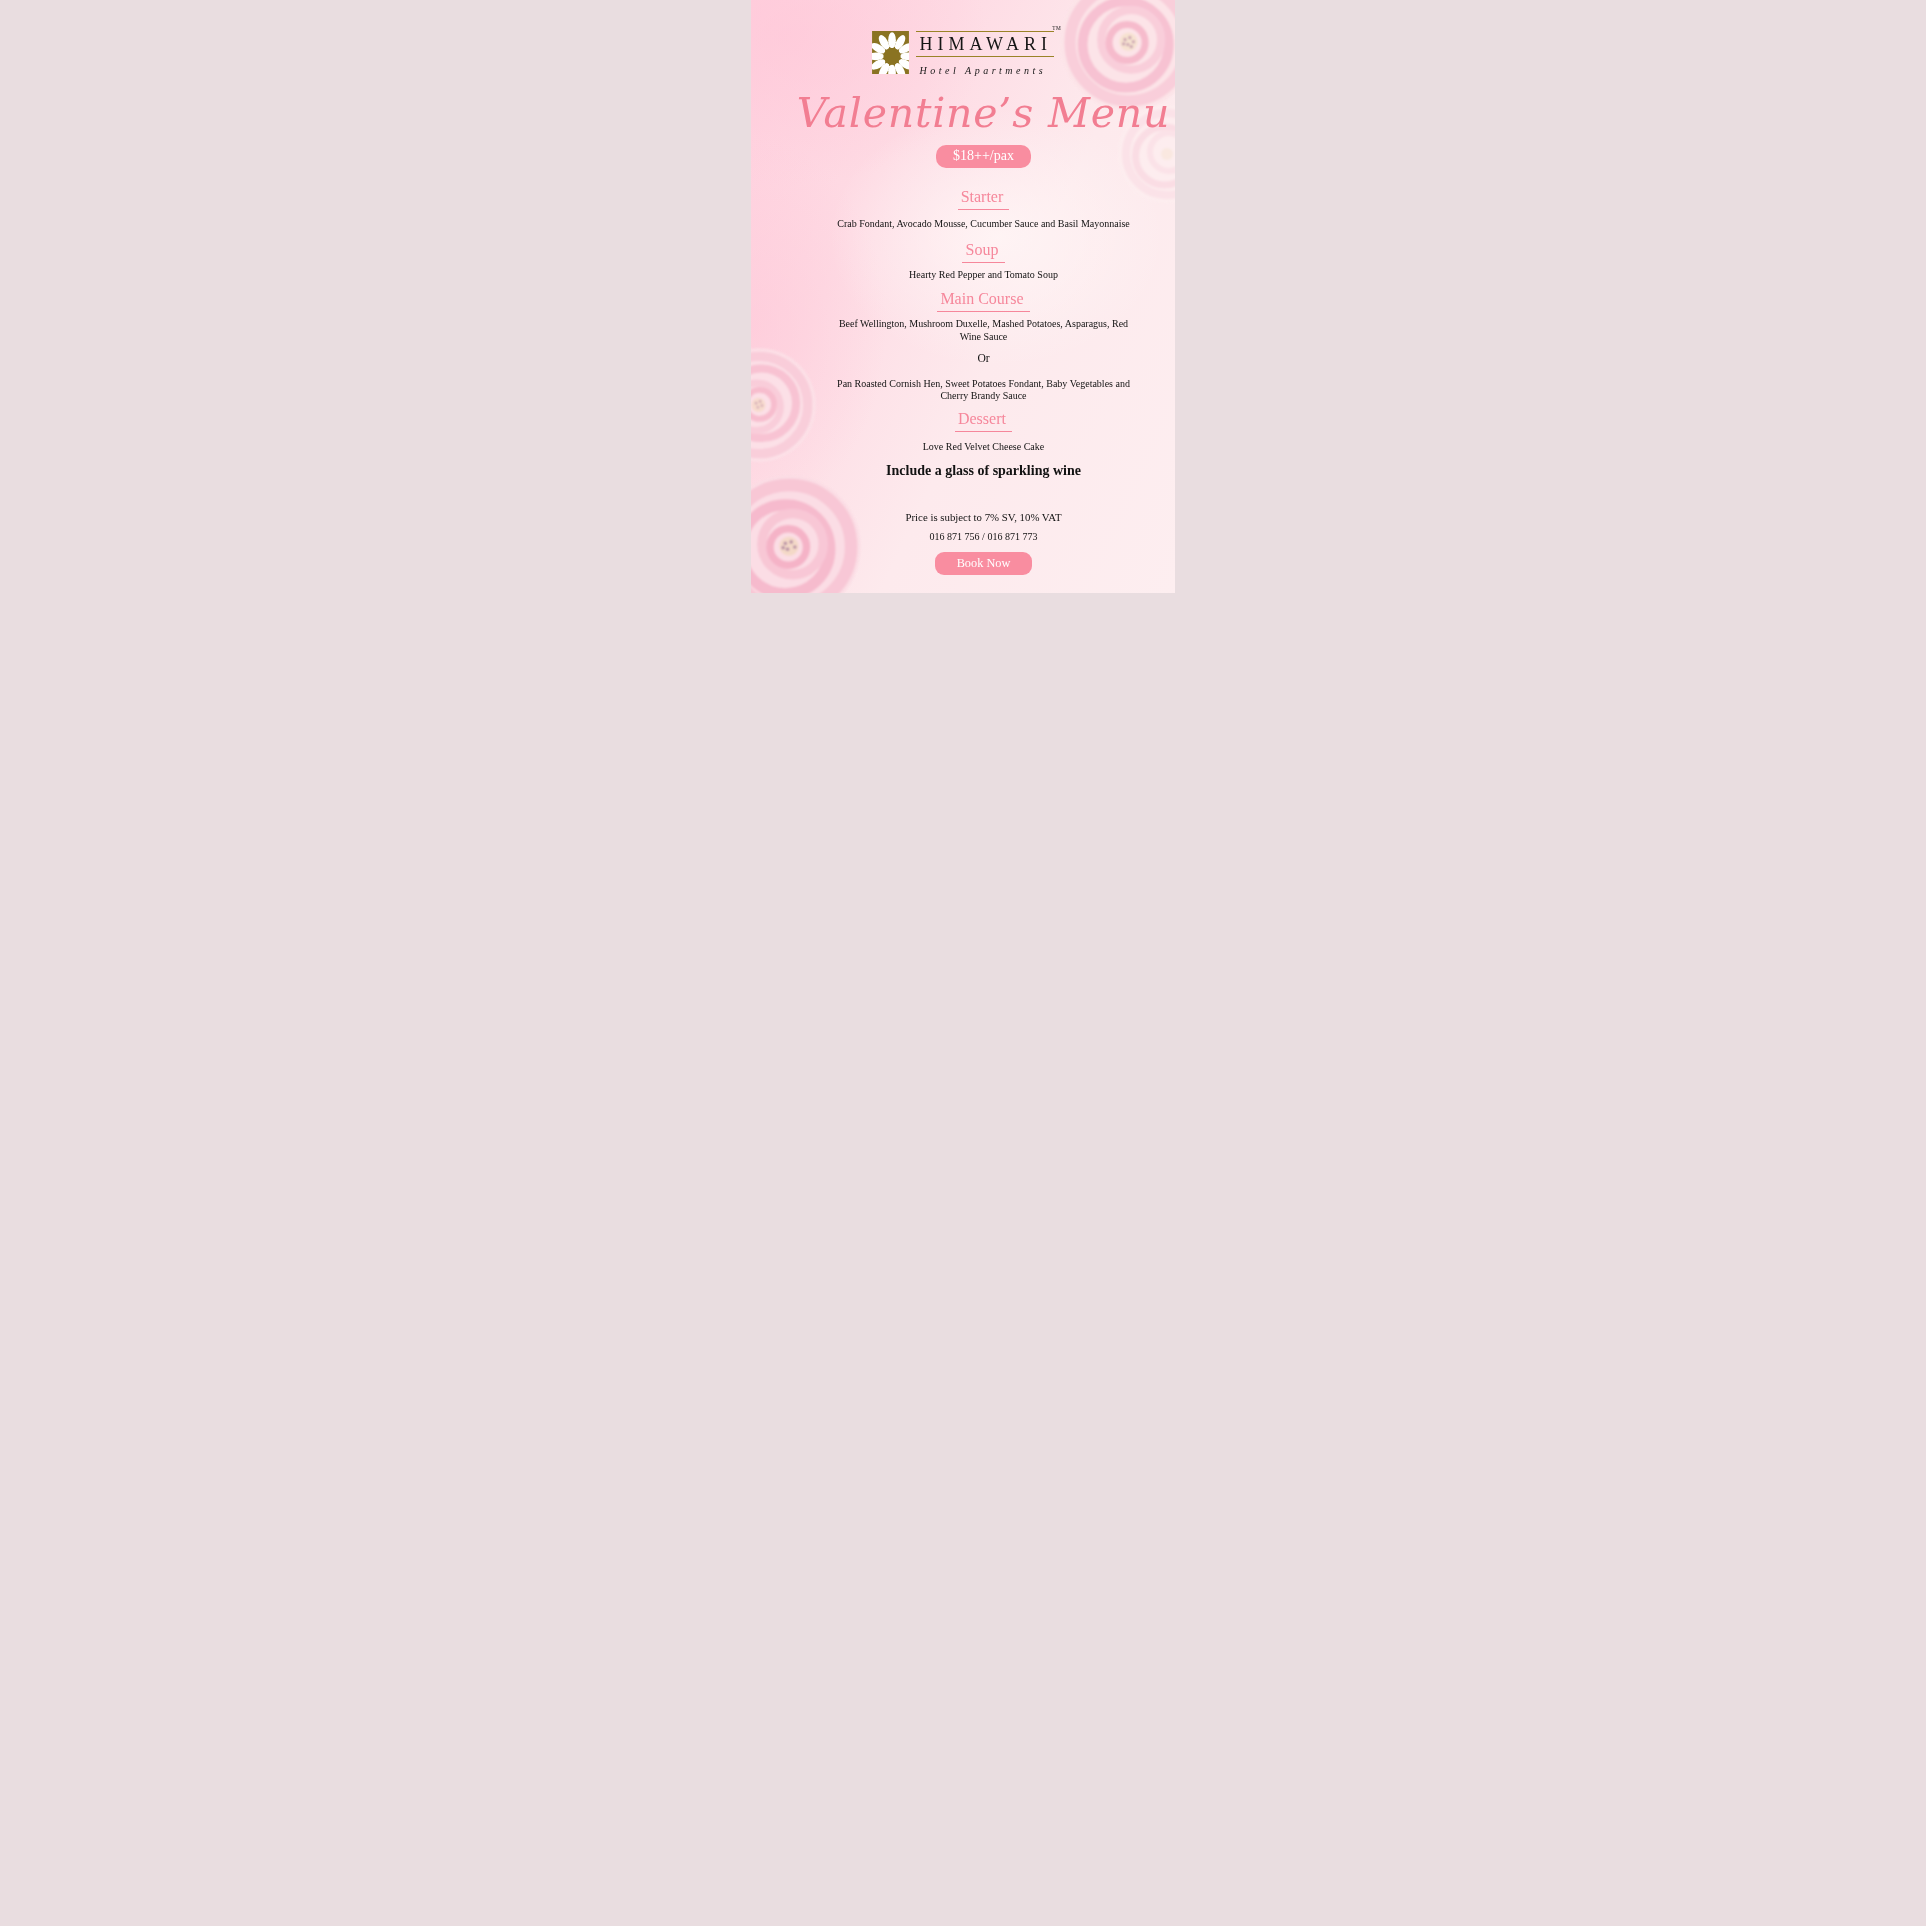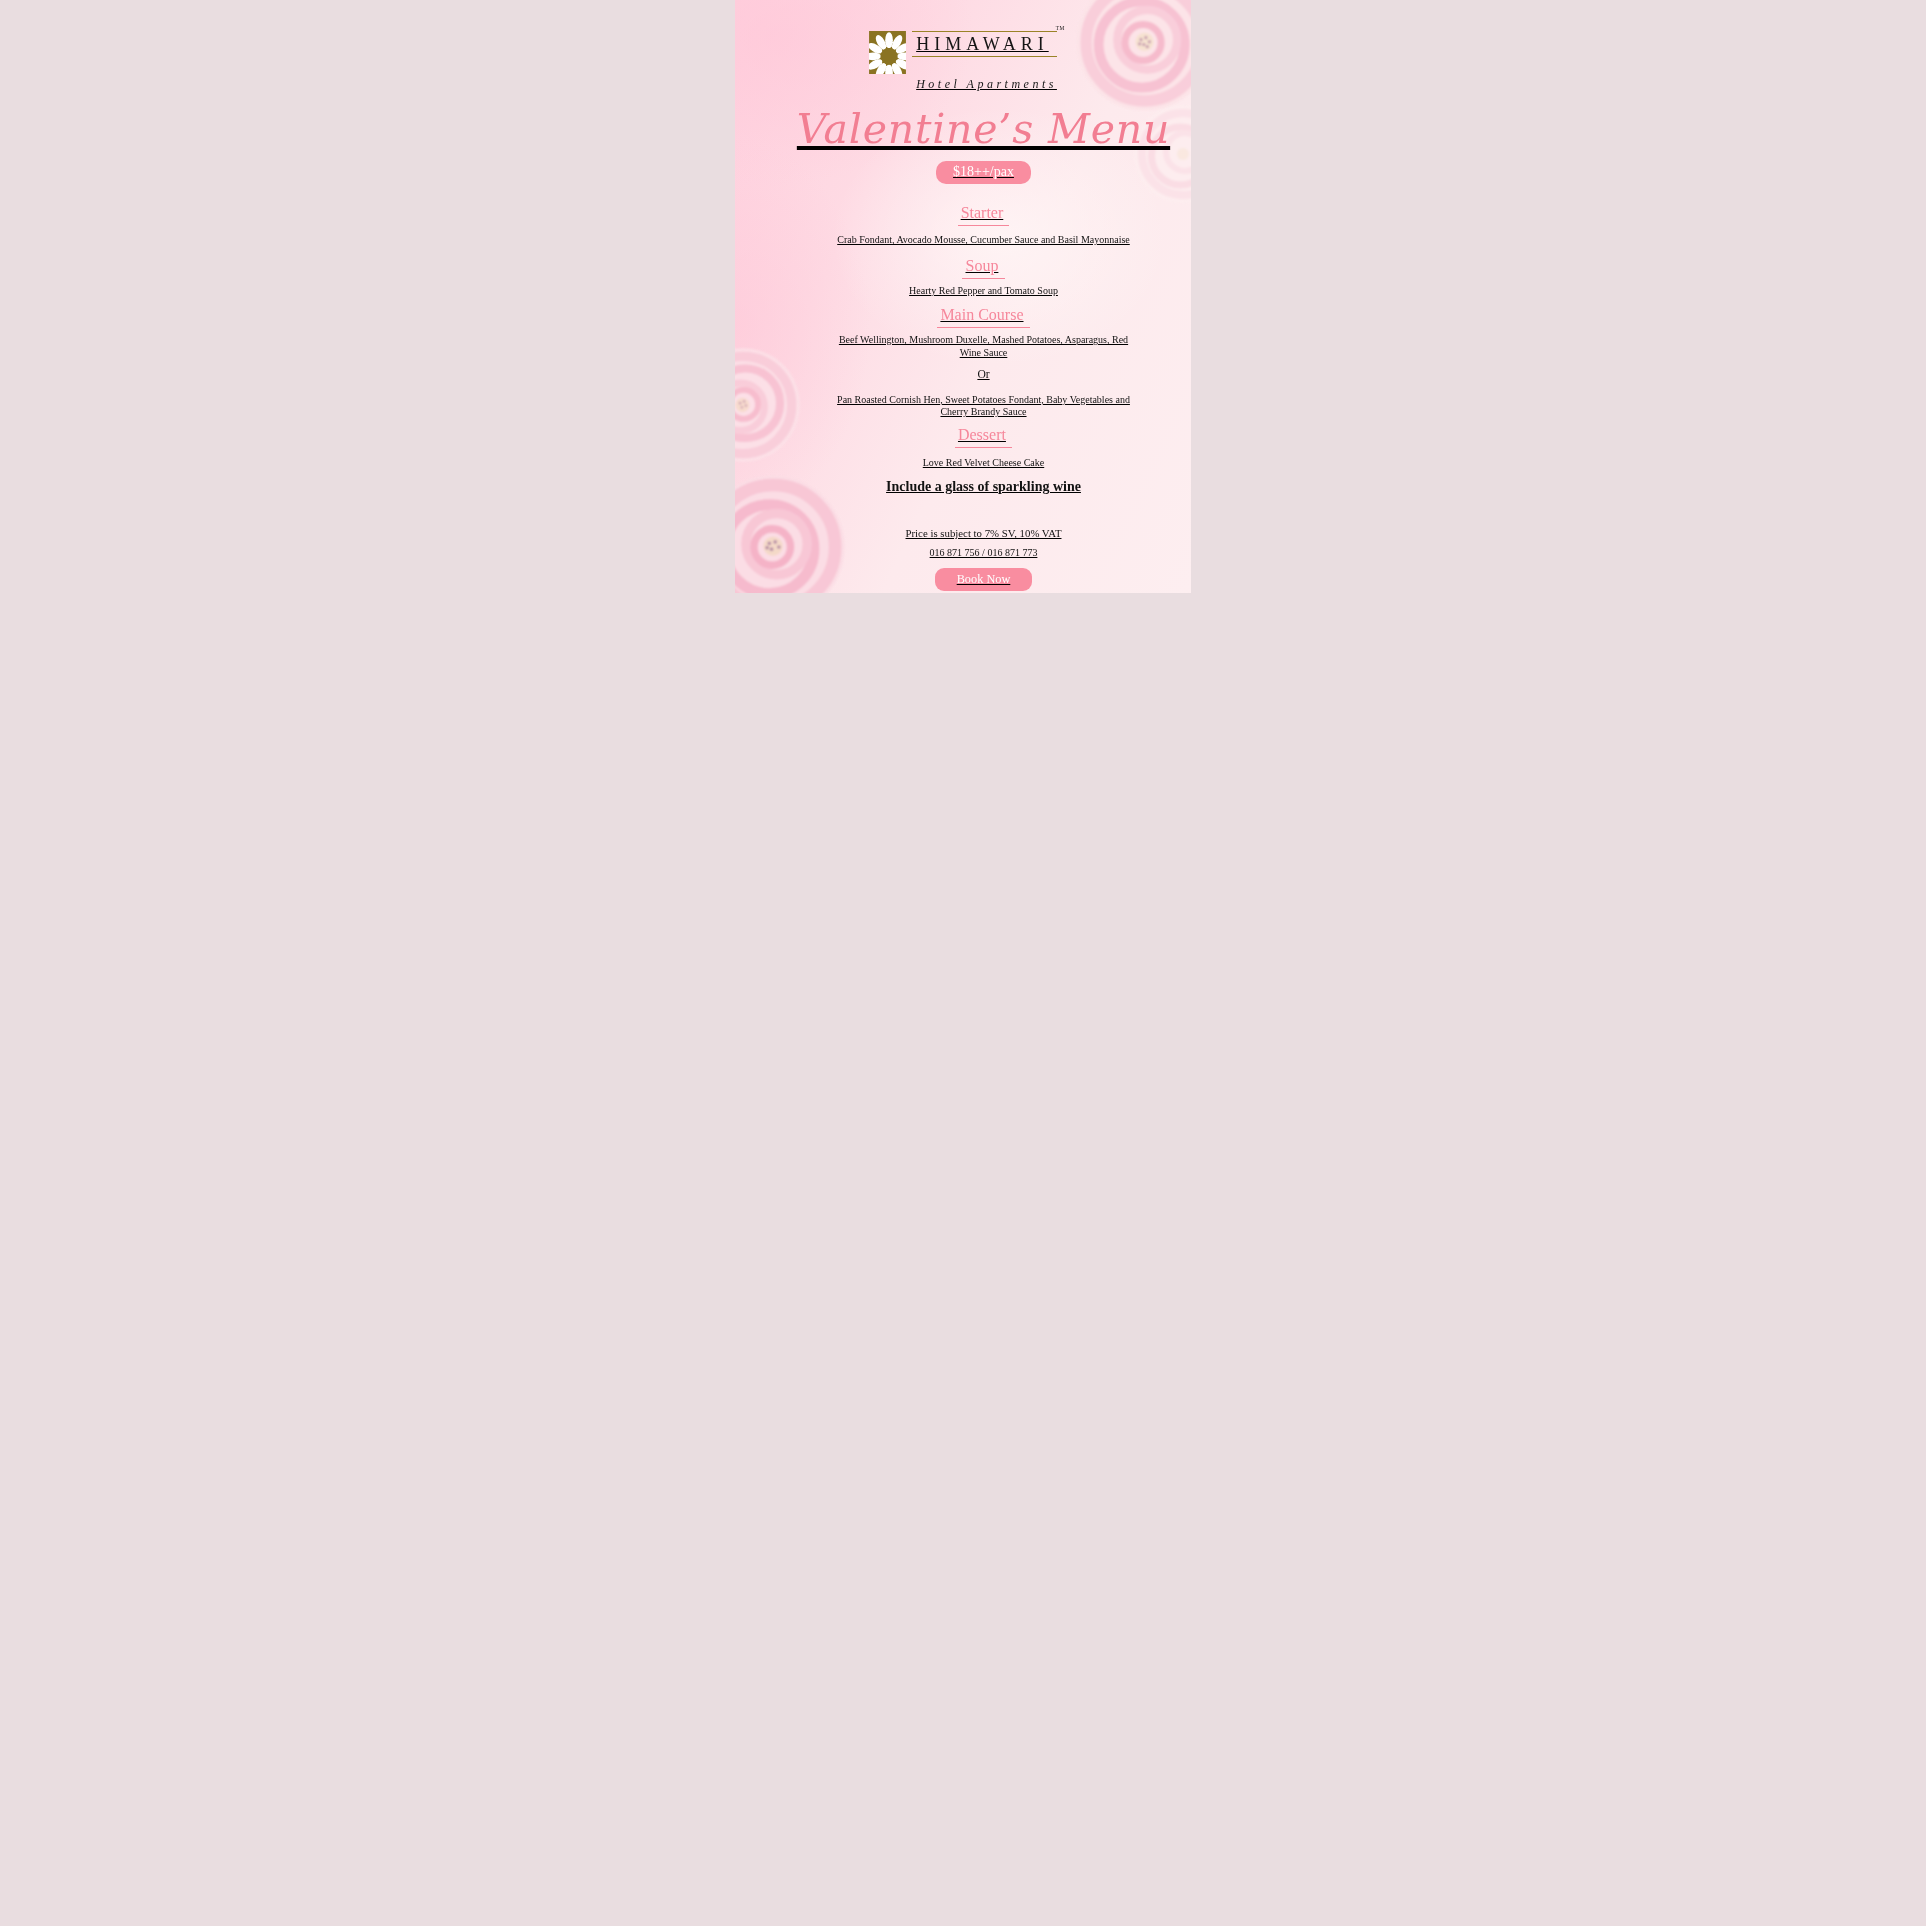--- a/index.html
+++ b/index.html
@@ -1,27 +1,26 @@
 <!DOCTYPE html>
 <html style="font-size:6.2px"><head>
 <meta charset="utf-8">
 <style>
   html,body{margin:0;padding:0;background:#e9dde0;}
   .page{
     position:relative;
-    width:456px;height:593px;
+    width:424px;height:593px;
     margin:0 auto;
     overflow:hidden;
     font-family:"Liberation Serif", serif;
     background:
       radial-gradient(ellipse 239px 185px at 58% 40%, rgba(255,246,246,.85) 0%, rgba(255,246,246,0) 70%),
       radial-gradient(ellipse 193px 270px at 0% 55%, rgba(255,198,215,.55) 0%, rgba(255,198,215,0) 70%),
       radial-gradient(ellipse 270px 200px at 8% 6%, rgba(255,199,216,.6) 0%, rgba(255,199,216,0) 75%),
       linear-gradient(115deg,#ffd0de 0%, #fedbe4 30%, #fdeaed 58%, #fdeef0 100%);
-    text-decoration: underline;
   }
   
   .rose{position:absolute;pointer-events:none;filter:blur(0.8px);}
   .rose svg{display:block;width:100%;height:100%;}
   .rose-top-right{top:-27px;right:-23px;width:139px;height:139px;opacity:.95;}
   .rose-mid-right{top:104px;right:-42px;width:100px;height:100px;opacity:.55;}
   .rose-mid-left{top:347px;left:-50px;width:116px;height:116px;opacity:.8;}
   .rose-bottom-left{top:474px;left:-35px;width:146px;height:146px;opacity:.95;}
 
   
@@ -41,22 +40,22 @@
     padding:2.7px 1.5px 3.5px 3.9px;
     white-space:nowrap;
   }
   .brand-tm{
     position:absolute;top:-6.2px;right:-7.7px;
     font-size:5.4px;color:#151515;letter-spacing:0.4px;
   }
   .brand-tagline{
     display:block;
     font-style:italic;
-    font-size:12px;letter-spacing:3.5px;
-    color:#171717;margin-top:20px;padding-left:3.9px;
+    font-size:10px;letter-spacing:3.5px;
+    color:#171717;margin-top:8px;padding-left:3.9px;
     white-space:nowrap;
   }
 
   
   .col{display:flex;flex-direction:column;align-items:center;text-align:center;position:relative;margin-left:41px;}
   .menu-title{
     margin-top:15.4px;
     font-family:"DejaVu Serif", serif;
     font-style:italic;font-weight:normal;
     font-size:41px;line-height:1.05;

